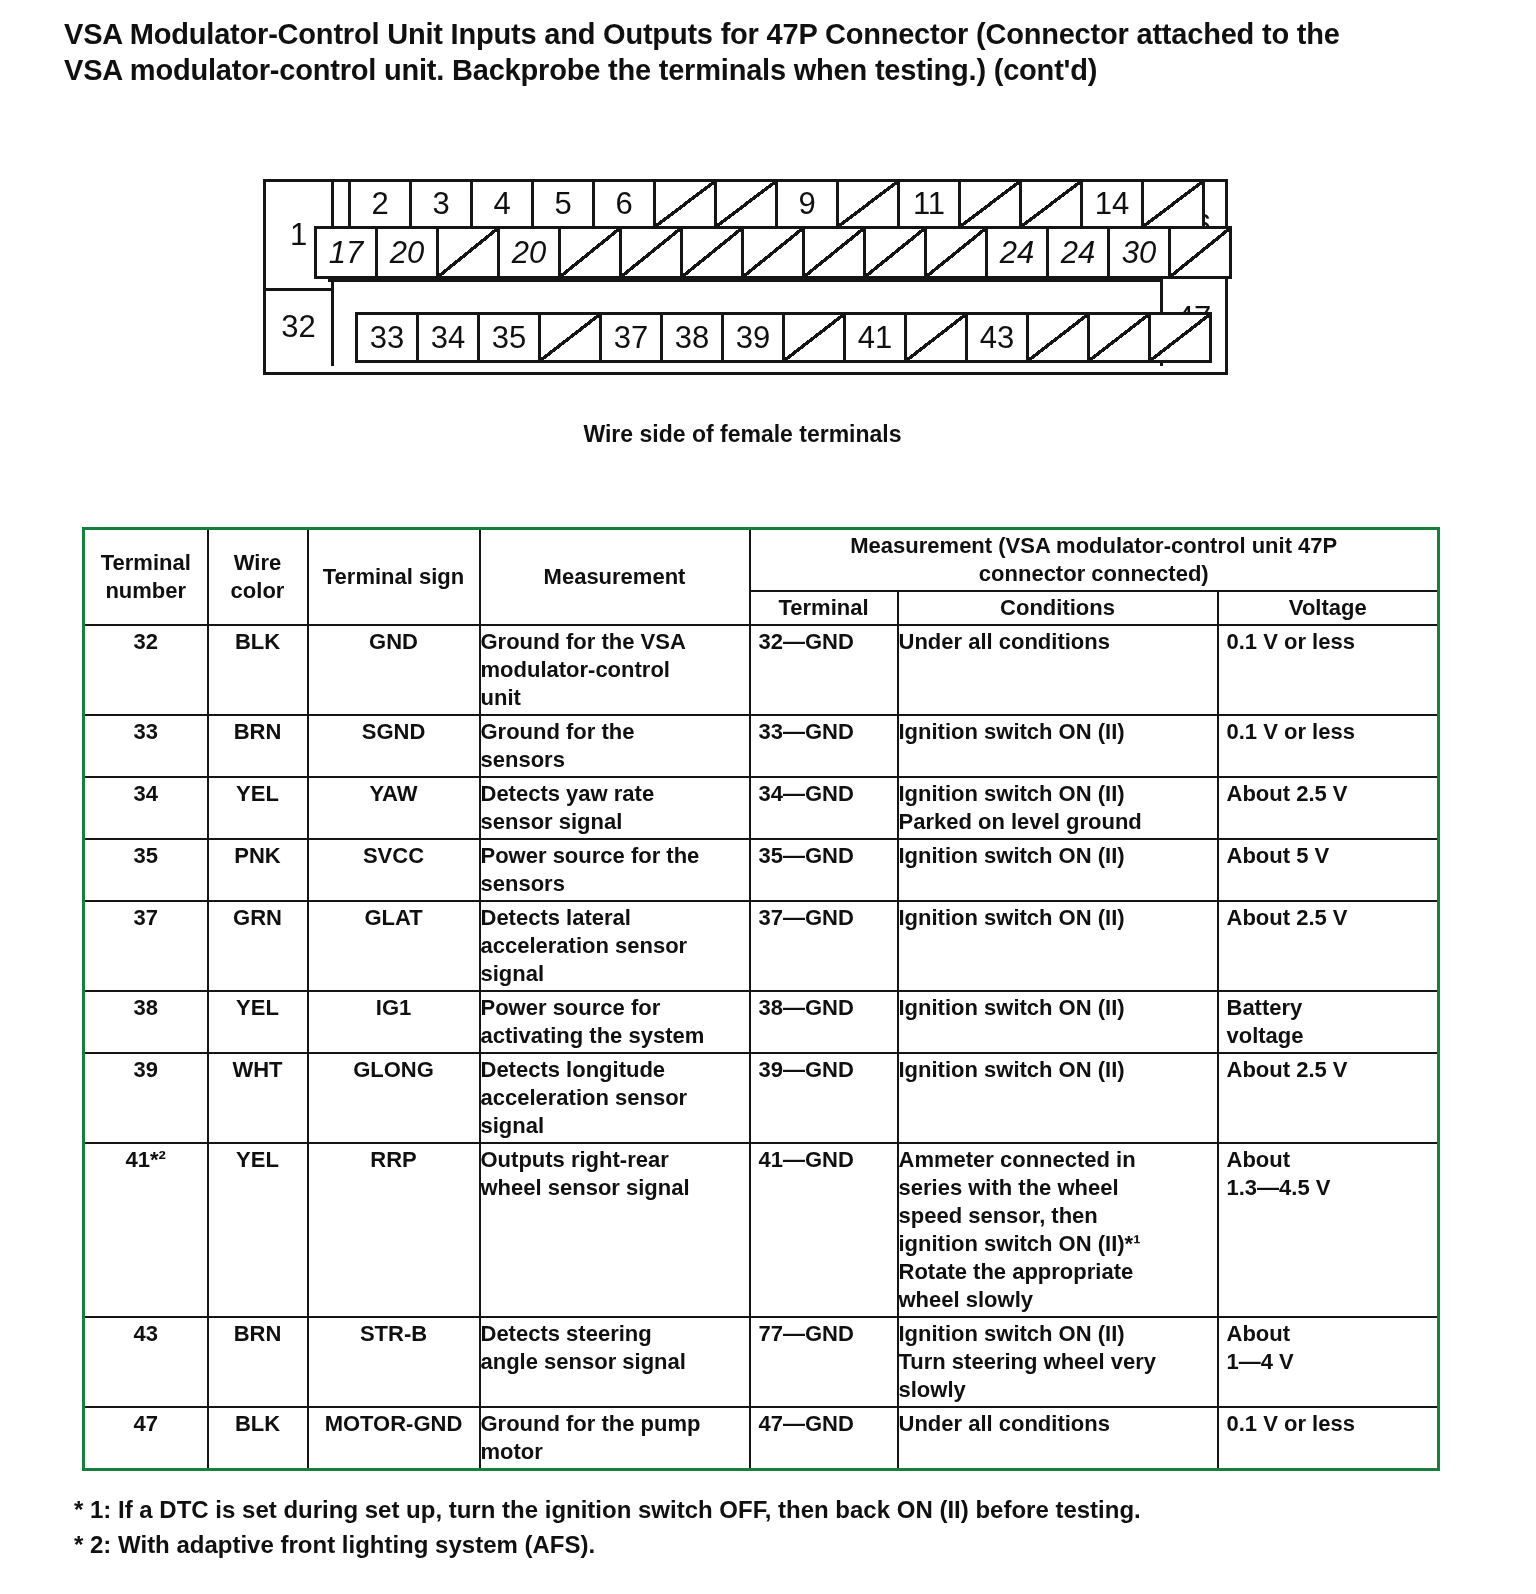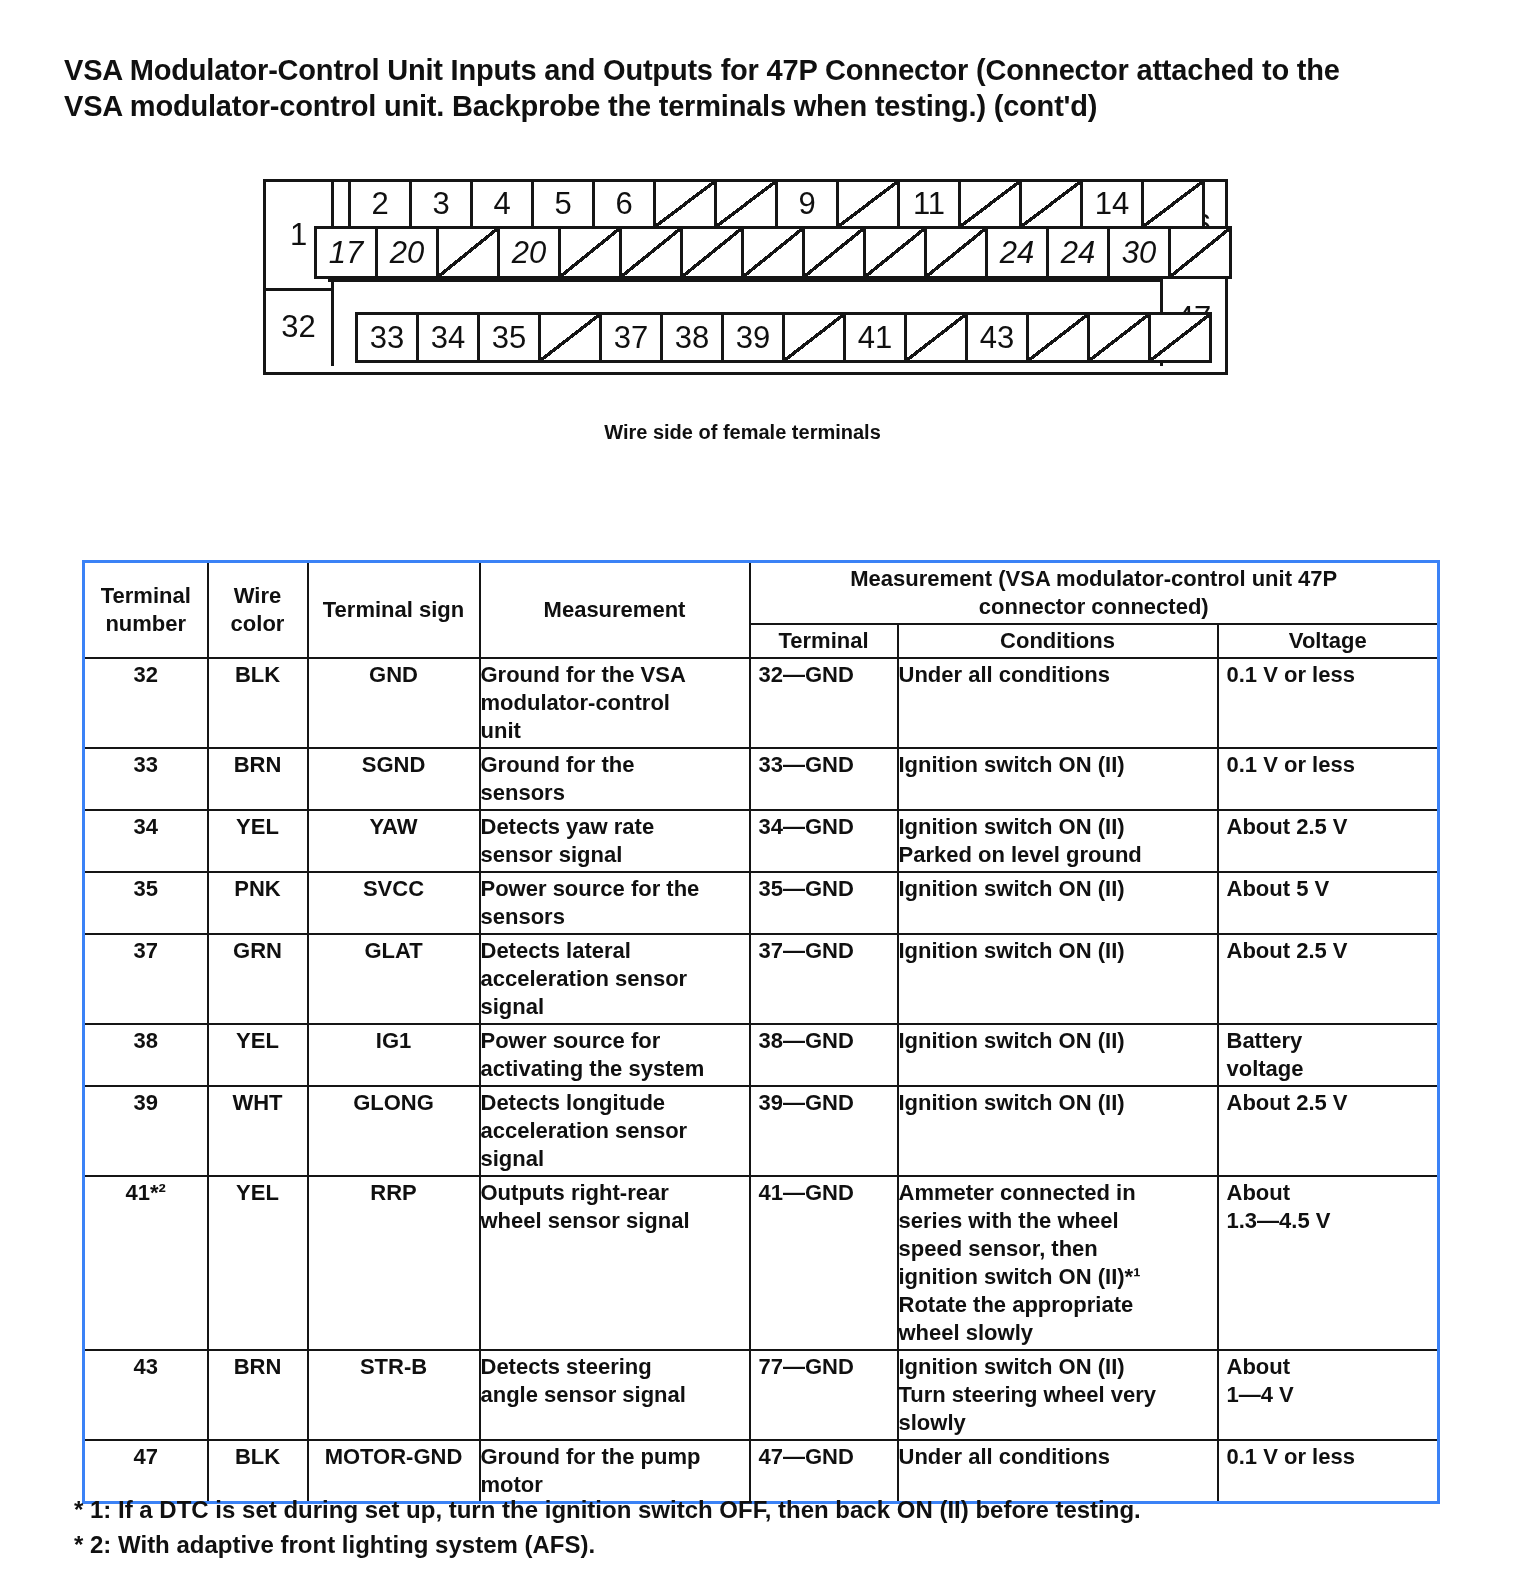--- a/index.html
+++ b/index.html
@@ -8,21 +8,21 @@
     background: #ffffff;
     font-family: "Liberation Sans", sans-serif;
     color: #101010;
   }
   .page { position: relative; width: 1536px; height: 1594px; background: #fff; overflow: hidden; }
 
   
   .title {
     position: absolute; left: 64px; top: 16px; width: 1420px;
     font-size: 29px; line-height: 36px; font-weight: 700;
-    letter-spacing: -0.2px; white-space: pre-line; margin-top: 36px;
+    letter-spacing: -0.2px; white-space: pre-line;
   }
 
   
   .connector {
     position: absolute; left: 263px; top: 179px;
     width: 959px; height: 190px;
     border: 3px solid #151515;
   }
   .corner-cell {
     position: absolute; display: flex; align-items: center; justify-content: center;
@@ -50,28 +50,28 @@
   }
   .pin + .pin { margin-left: -3px; }
   .pin.slash {
     background-image: linear-gradient(to bottom right,
       transparent calc(50% - 1.7px), #151515 calc(50% - 1.7px),
       #151515 calc(50% + 1.7px), transparent calc(50% + 1.7px));
   }
 
   .caption {
     position: absolute; left: 263px; top: 421px; width: 959px;
-    text-align: center; font-size: 20px; font-weight: 700;
+    text-align: center; font-size: 23px; font-weight: 700;
   }
 
   
   .data-table {
-    position: absolute; left: 82px; top: 560px; width: 1355px;
+    position: absolute; left: 82px; top: 527px; width: 1355px;
     border-collapse: collapse; table-layout: fixed;
-    border: 3px solid #3b82f6;
+    border: 3px solid #15803d;
   }
   .data-table th, .data-table td {
     border: 2px solid #151515;
     font-size: 22px; line-height: 28px; font-weight: 700;
     padding: 2px 8px; white-space: pre-line;
   }
   .data-table th { text-align: center; vertical-align: middle; }
   .data-table td { text-align: left; vertical-align: top; }
   .data-table td.ctr { text-align: center; }
   .data-table td.desc { padding-left: 0; }

